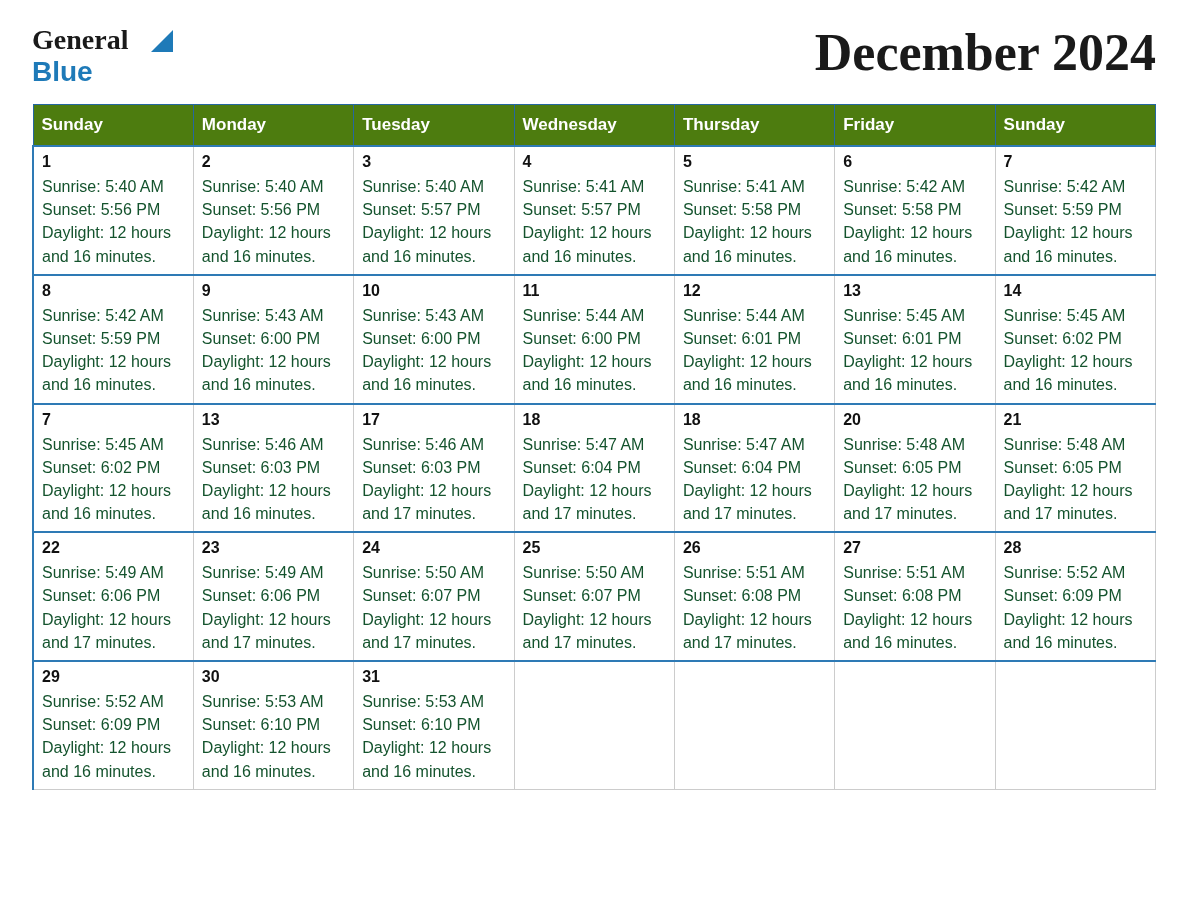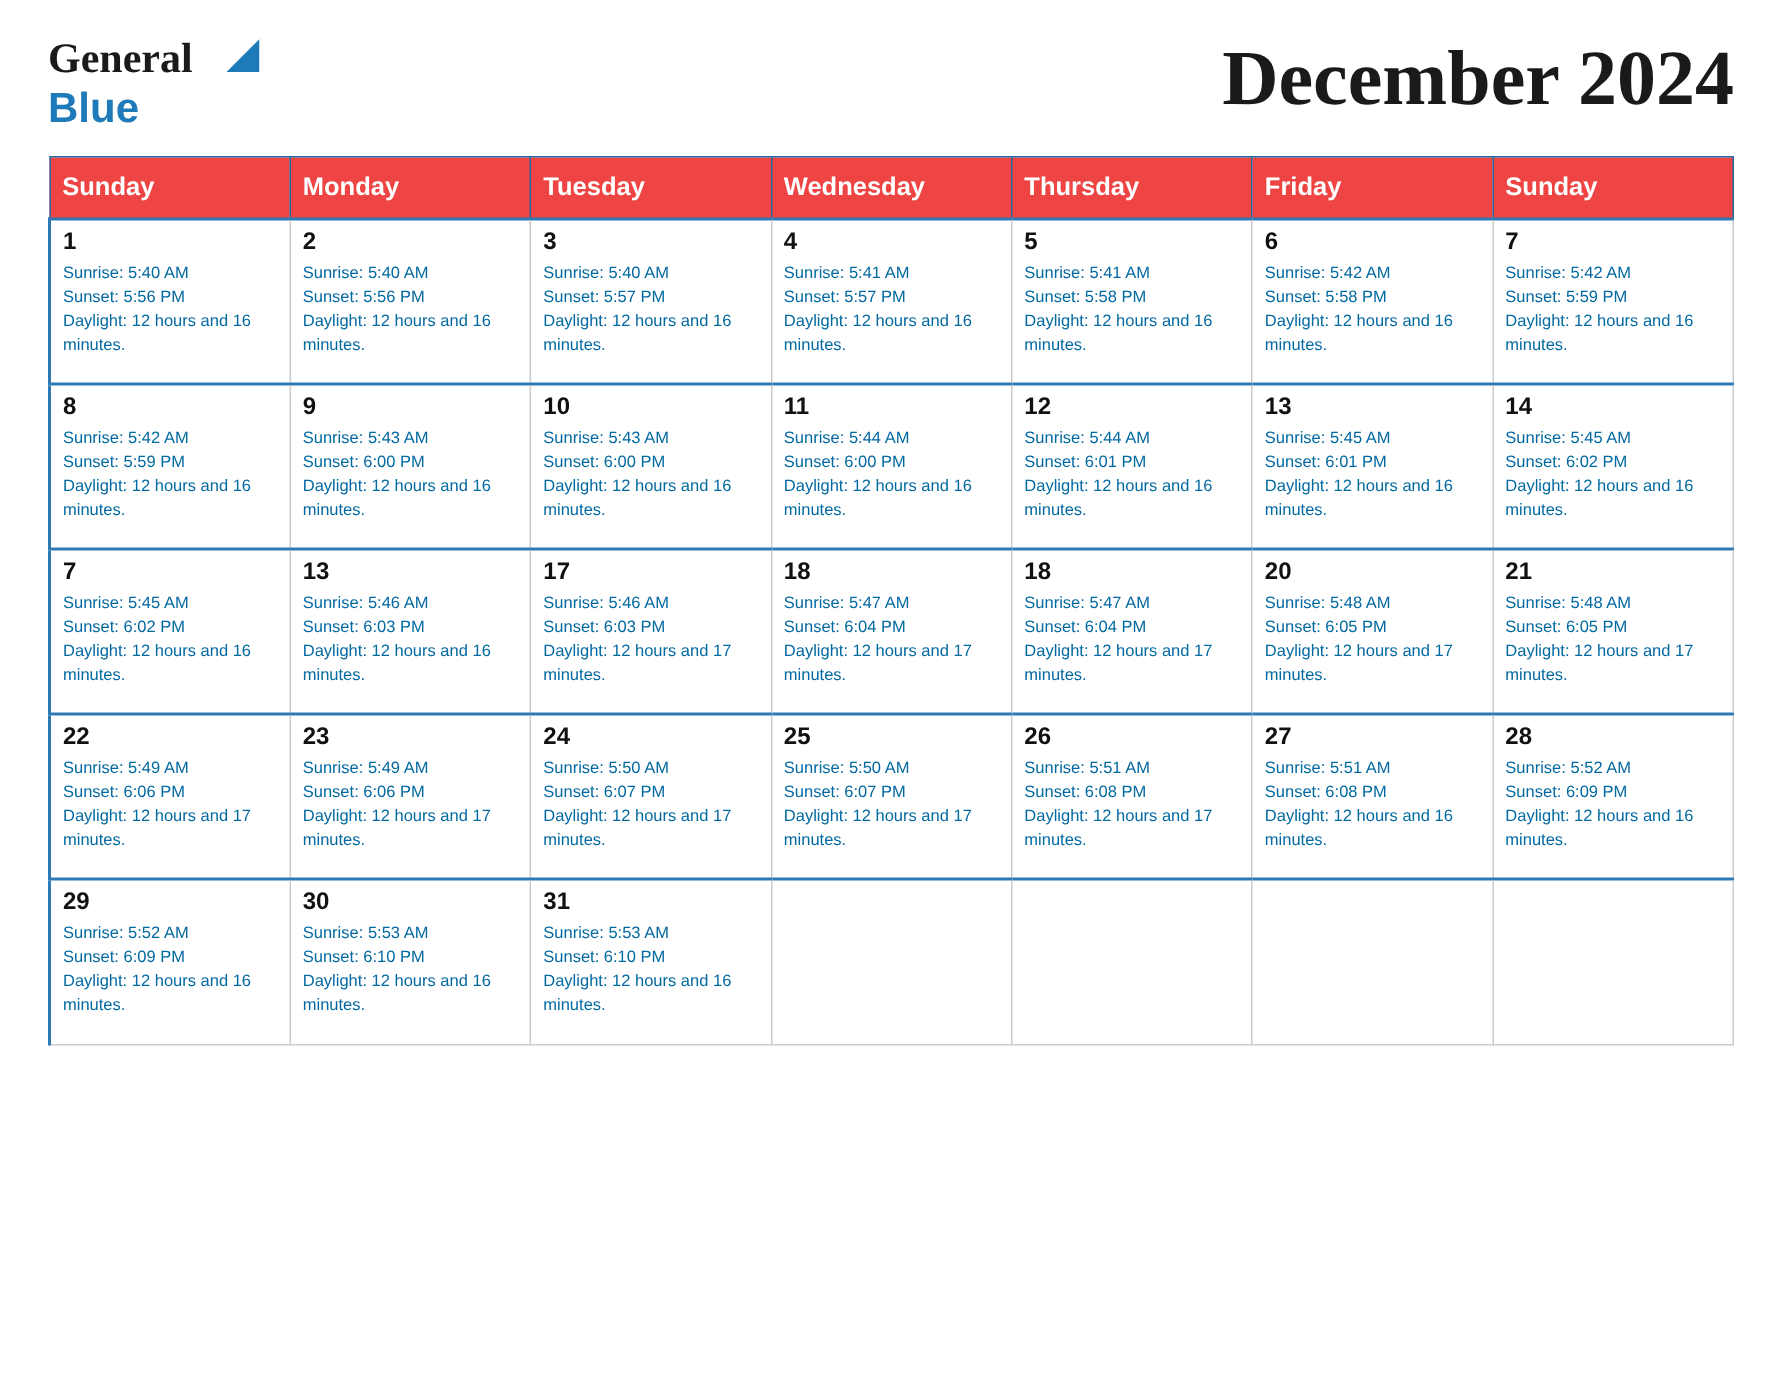--- a/index.html
+++ b/index.html
@@ -16,20 +16,21 @@
       justify-content: space-between;
       margin-bottom: 16px;
     }
     .logo-area {
       display: flex;
       flex-direction: column;
       align-items: flex-start;
     }
     .logo-text {
       display: flex;
+      align-items: center;
       gap: 20px;
     }
     .logo-general {
       font-size: 28px;
       font-weight: bold;
       color: #1a1a1a;
       font-family: Georgia, serif;
     }
     .logo-blue {
       font-size: 28px;
@@ -52,21 +53,21 @@
       color: #555;
       font-family: Georgia, serif;
       margin-top: 4px;
     }
     table {
       width: 100%;
       border-collapse: collapse;
       table-layout: fixed;
     }
     thead th {
-      background-color: #ef4444;
+      background-color: #4d7c0f;
       color: #fff;
       font-size: 17px;
       font-weight: bold;
       padding: 10px 8px;
       text-align: left;
       border: 1px solid #2567a0;
     }
     tbody td {
       vertical-align: top;
       border: 1px solid #ccc;
@@ -76,22 +77,22 @@
       height: 110px;
     }
     .day-num {
       font-size: 16px;
       font-weight: bold;
       color: #111;
       display: block;
       margin-bottom: 4px;
     }
     .day-info {
-      font-size: 11px;
-      color: #0369a1;
+      font-size: 16px;
+      color: #14532d;
       line-height: 1.45;
     }
     tbody tr td:first-child {
       border-left: 2px solid #2e7ab5;
     }
     tbody tr:first-child td {
       border-top: 2px solid #2e7ab5;
     }
     tbody tr td {
       border-top: 2px solid #2e7ab5;

